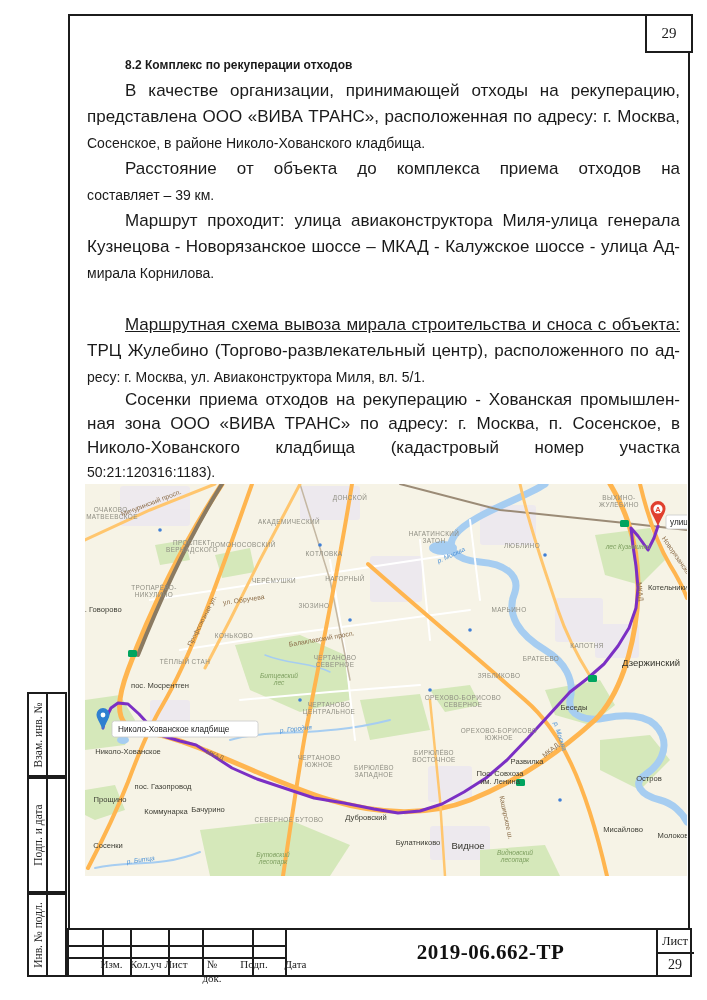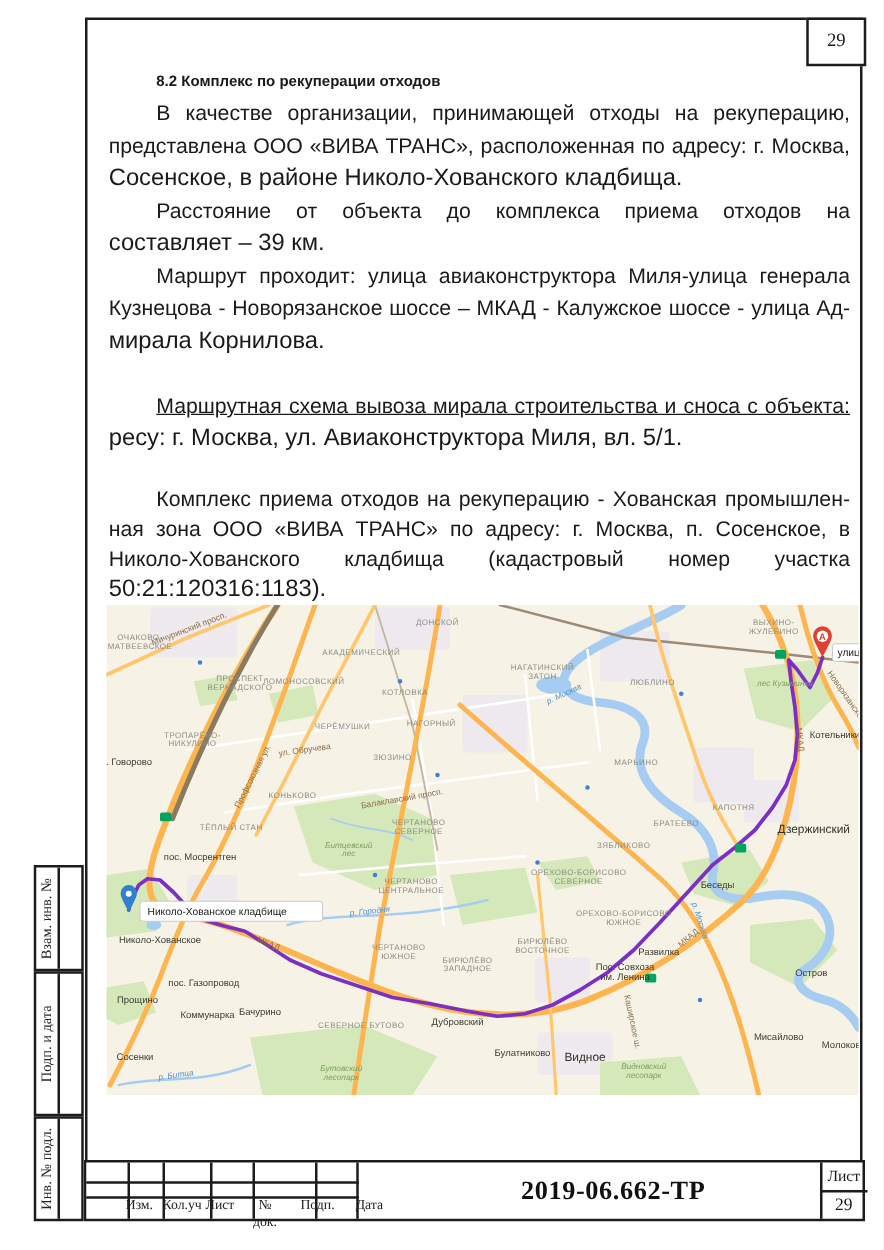--- a/index.html
+++ b/index.html
@@ -5,21 +5,21 @@
   html,body{margin:0;padding:0;background:#e9e9e9;}
   #page{position:relative;width:707px;height:1000px;background:#ffffff;overflow:hidden;
         font-family:"Liberation Sans",sans-serif;color:#1a1a1a;}
   
   .frame{position:absolute;left:68px;top:14px;width:622px;height:961px;border:2px solid #1c1c1c;box-sizing:border-box;}
   .pagenum-box{position:absolute;left:645px;top:14px;width:48px;height:39px;border:2px solid #1c1c1c;box-sizing:border-box;
                display:flex;align-items:center;justify-content:center;background:#fff;
                font-family:"Liberation Serif",serif;font-size:15px;}
   
   .content{position:absolute;left:87px;width:593px;}
-  .line{height:26px;line-height:26px;font-size:19px;white-space:nowrap;}
+  .line{height:26px;line-height:26px;font-size:14px;white-space:nowrap;}
   .j{white-space:normal;text-align:justify;text-align-last:justify;height:26px;line-height:26px;font-size:17px;overflow:hidden;}
   .indent{padding-left:38px;}
   .heading{font-weight:bold;font-size:12px;}
   .und{text-decoration:underline;}
   .p6 .j,.p6 .line{height:24px;line-height:24px;}
   
   .side-cell{position:absolute;left:27px;width:40px;border:2px solid #1c1c1c;box-sizing:border-box;display:flex;}
   .side-label{width:19px;border-right:2px solid #1c1c1c;box-sizing:border-box;position:relative;}
   .side-label span{position:absolute;left:50%;top:50%;transform:translate(-50%,-50%) rotate(-90deg);
                    white-space:nowrap;font-family:"Liberation Serif",serif;font-size:11.5px;color:#222;}
@@ -74,25 +74,26 @@
   </div>
 
   <div class="content" style="top:208px;">
     <div class="j indent">Маршрут проходит: улица авиаконструктора Миля-улица генерала</div>
     <div class="j">Кузнецова - Новорязанское шоссе – МКАД - Калужское шоссе - улица Ад-</div>
     <div class="line">мирала Корнилова.</div>
   </div>
 
   <div class="content" style="top:312px;">
     <div class="j indent und">Маршрутная схема вывоза мирала строительства и сноса с объекта:</div>
+    <div class="j">ТРЦ Жулебино (Торгово-развлекательный центр), расположенного по ад-</div>
     <div class="line">ресу: г. Москва, ул. Авиаконструктора Миля, вл. 5/1.</div>
   </div>
 
   <div class="content p6" style="top:388px;">
-    <div class="j indent">Комплекс приема отходов на рекуперацию - Хованская промышлен-</div>
+    <div class="j indent">Сосенки приема отходов на рекуперацию - Хованская промышлен-</div>
     <div class="j">ная зона ООО «ВИВА ТРАНС» по адресу: г. Москва, п. Сосенское, в районе</div>
     <div class="j">Николо-Хованского кладбища (кадастровый номер участка</div>
     <div class="line">50:21:120316:1183).</div>
   </div>
 
   <div id="map-wrap">
     <svg id="map-svg" width="602" height="392" viewBox="85 484 602 392">
 
       <rect x="85" y="484" width="602" height="392" fill="#f6f3e6"></rect>
 

